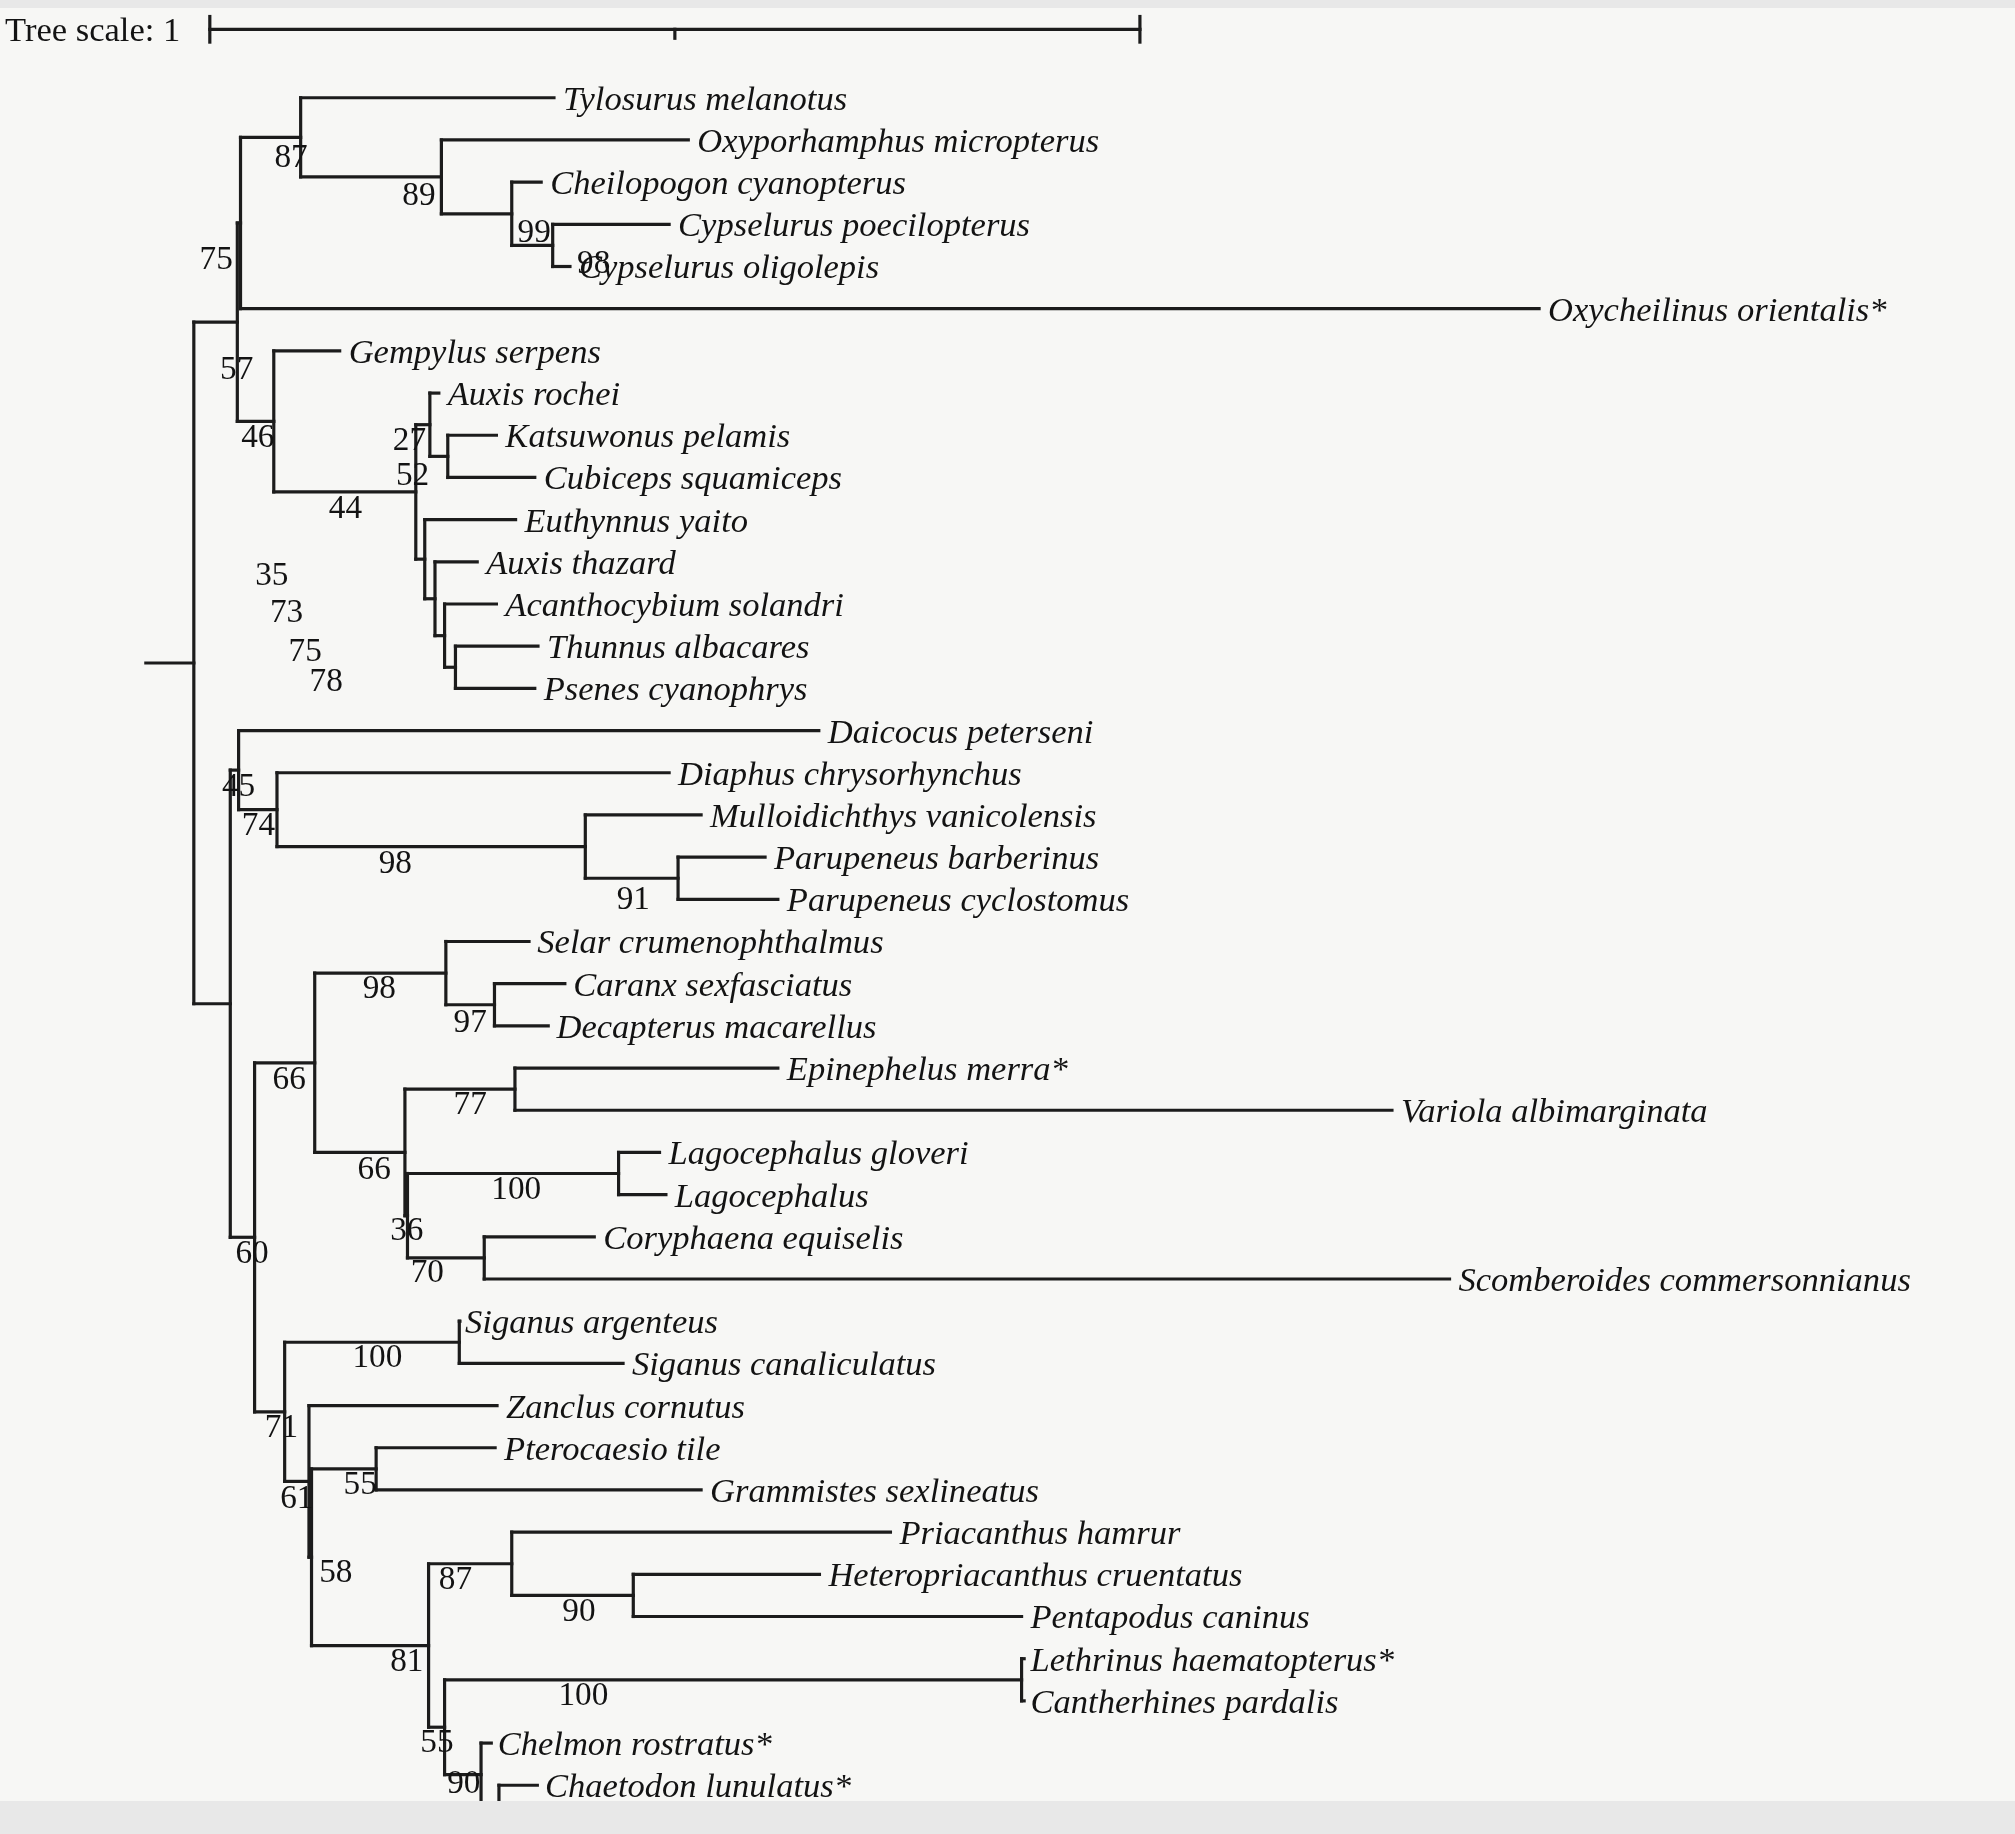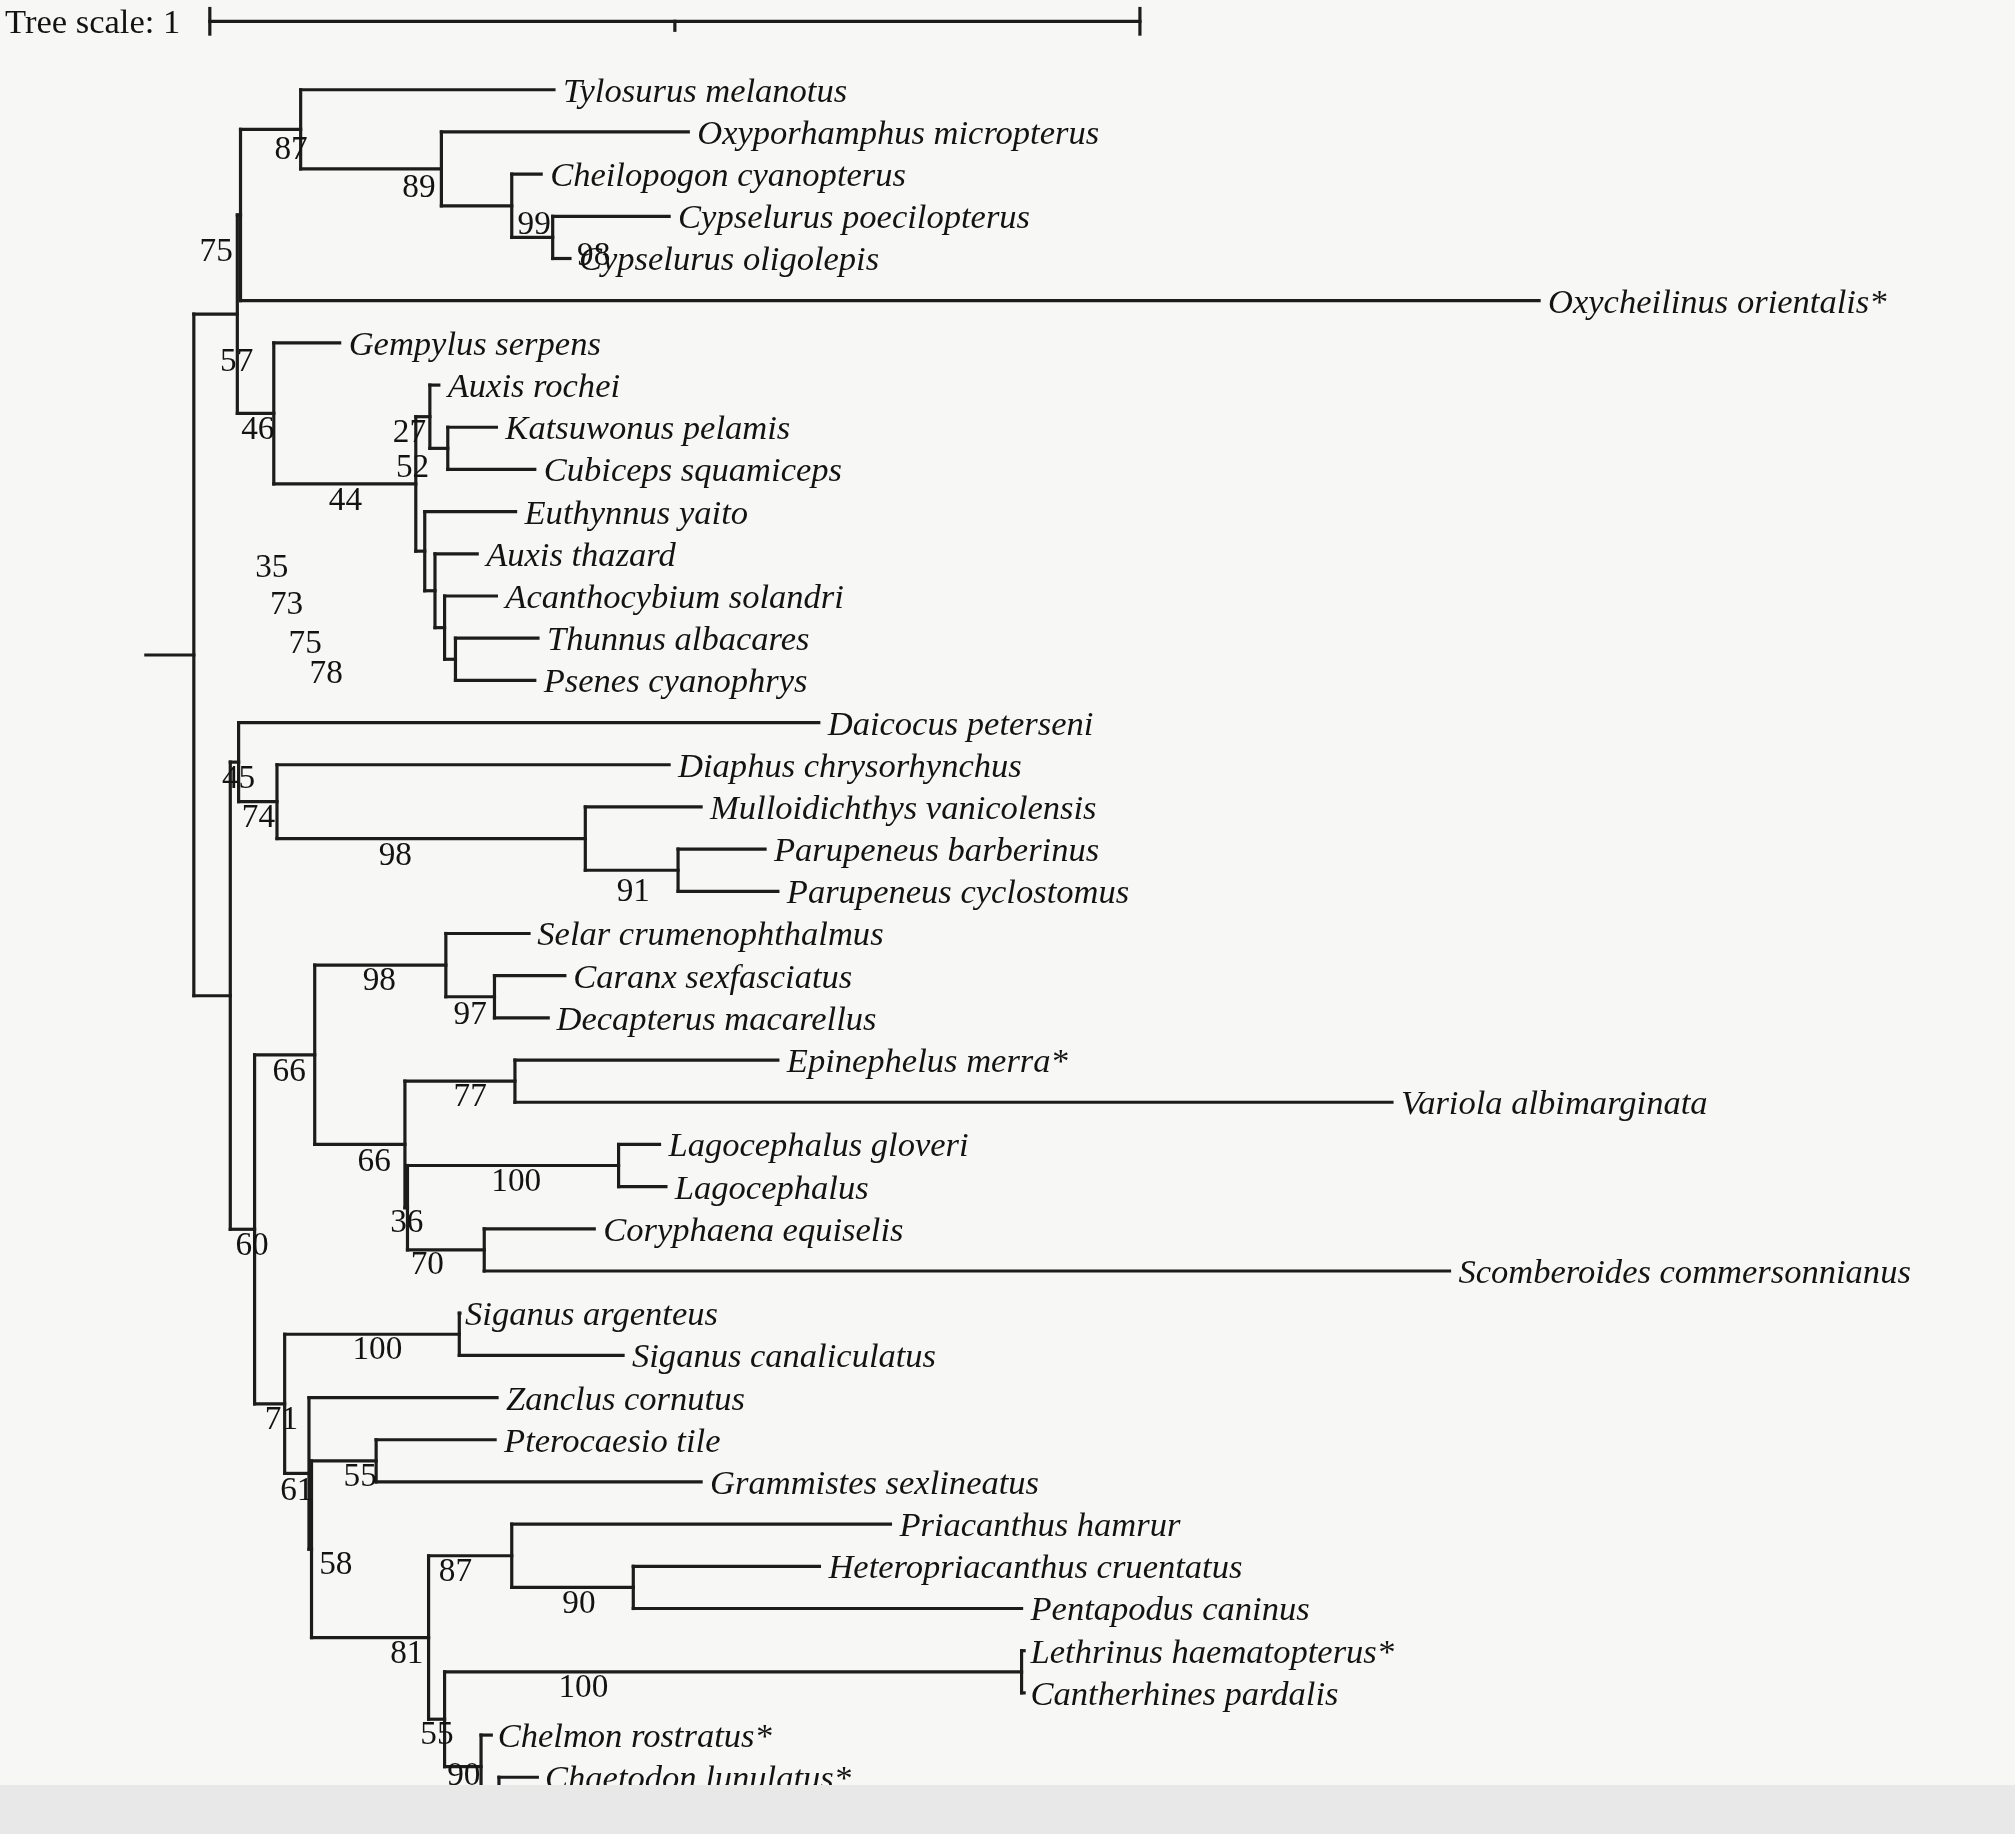--- a/index.html
+++ b/index.html
@@ -1,16 +1,16 @@
 <!DOCTYPE html>
 <html style="font-size:10.2px"><head>
 <meta charset="utf-8">
 <style>
   html,body{margin:0;padding:0;background:#e8e8e8;}
-  .page{width:2015px;height:1785px;background:#f7f7f5;position:relative;margin:0 auto;
+  .page{width:2015px;height:1785px;background:#f7f7f5;position:relative;margin:8px auto;
         font-family:"Liberation Serif","DejaVu Serif",serif;text-align:center;}
   svg{display:block;}
   .leaf-label{font-style:italic;}
 </style>
 </head>
 <body>
 
 <div class="page">
   <svg id="tree-svg" width="2015" height="1835" viewBox="0 0 3150 2868" xmlns="http://www.w3.org/2000/svg">
     <rect id="bg-rect" x="0" y="0" width="3150" height="2868" fill="#f7f7f5"></rect>

